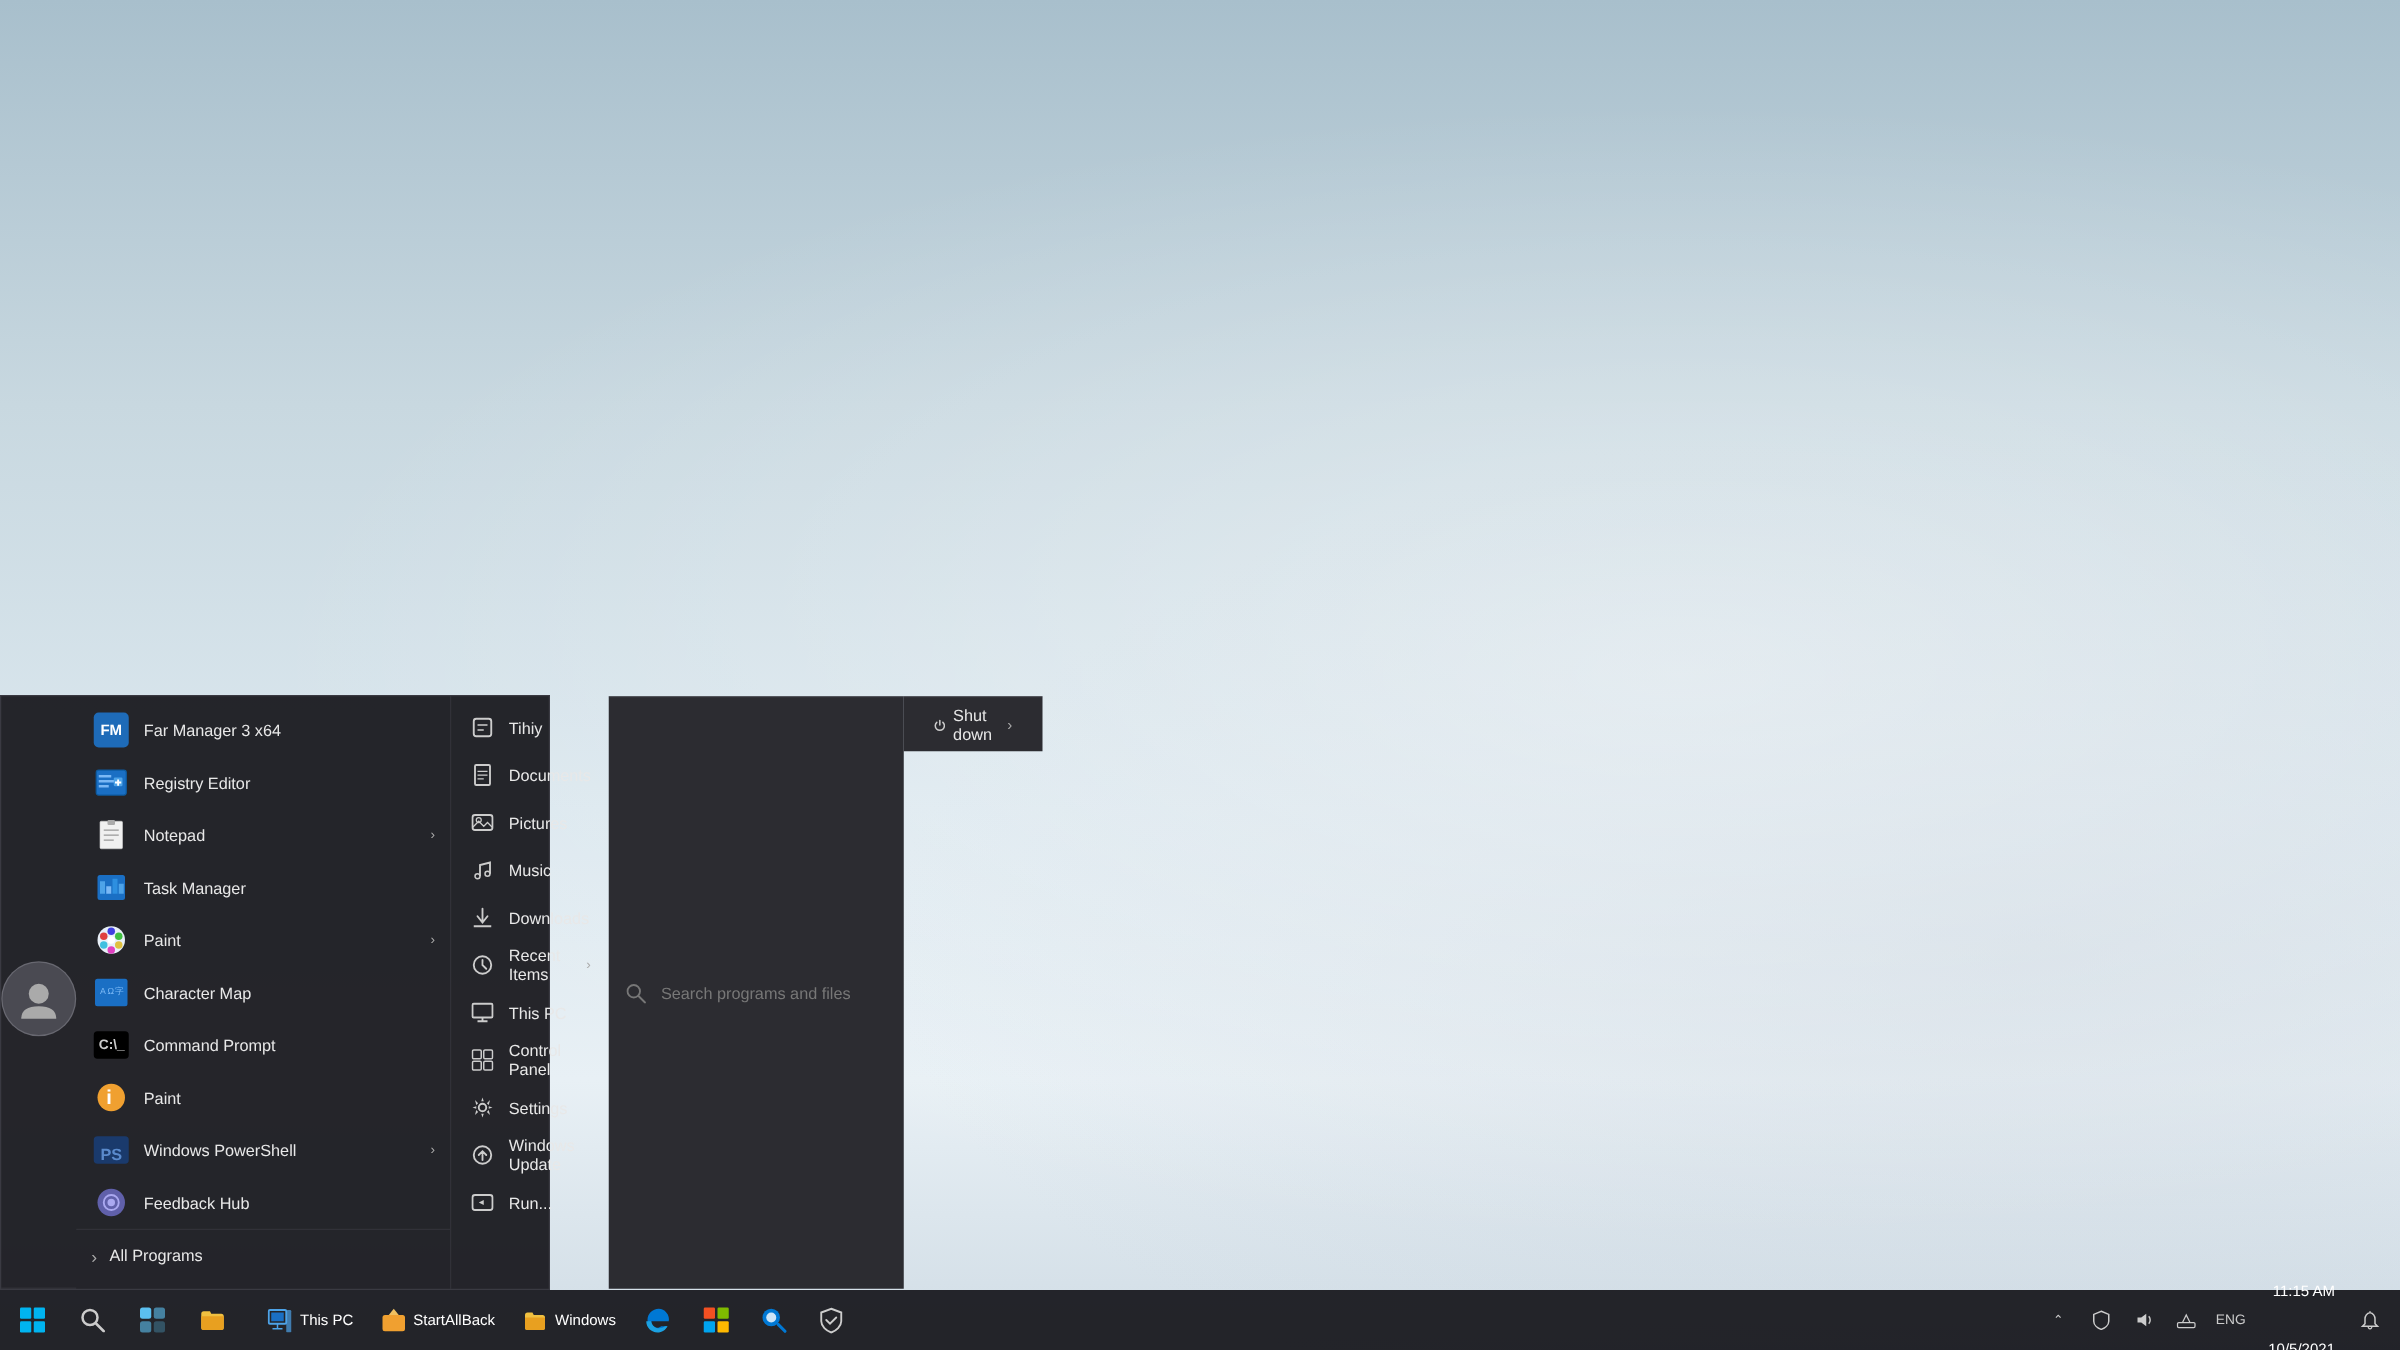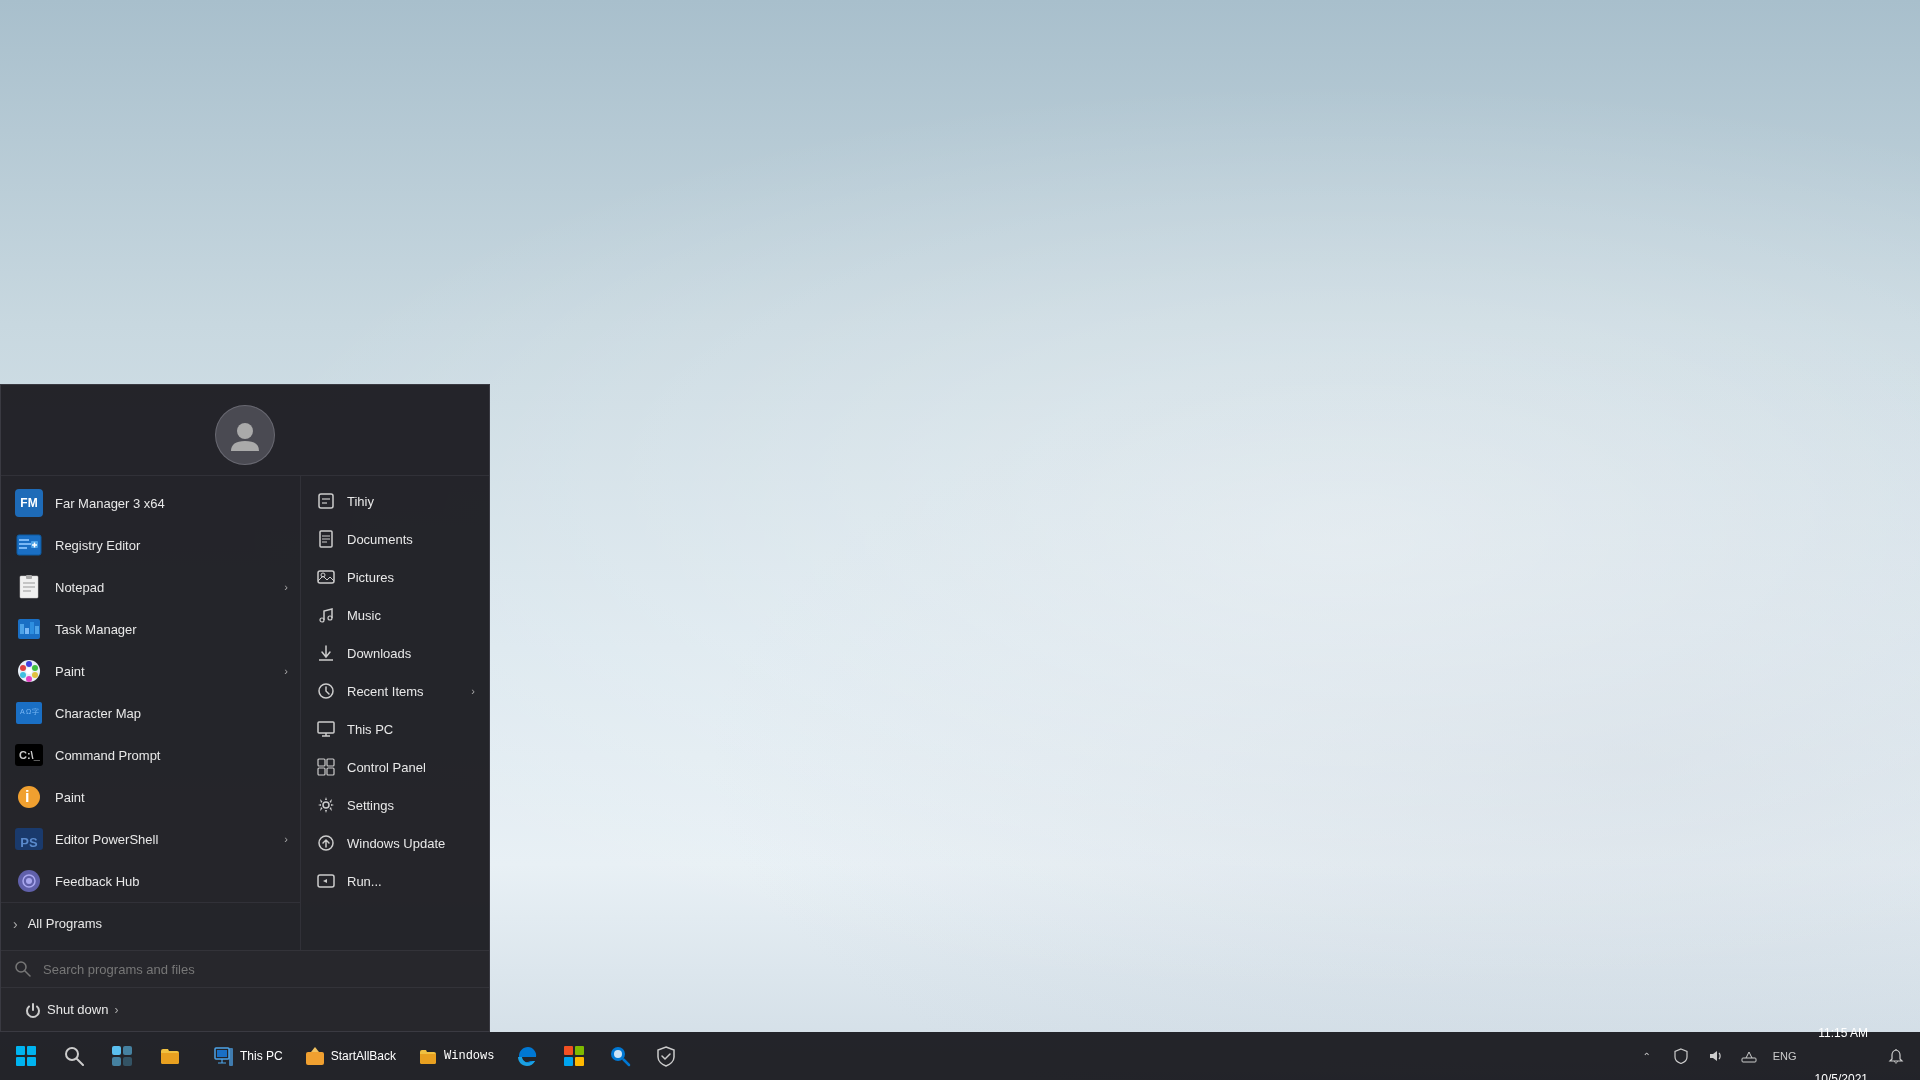--- a/index.html
+++ b/index.html
@@ -138,26 +138,26 @@
       cursor: pointer;
       border-radius: 4px;
       color: #fff;
     }
 
     
     #start-menu {
       position: absolute;
       bottom: 48px;
       left: 0;
-      width: 490px;
+      width: 440px;
       background: rgba(30, 30, 35, 0.97);
       border: 1px solid rgba(80,80,90,0.5);
       z-index: 200;
       display: flex;
-      flex-direction: column;
+      flex-direction: row;
     }
 
     
     #user-avatar-area {
       display: flex;
       justify-content: center;
       align-items: center;
       padding: 20px 0 10px 0;
       border-bottom: 1px solid rgba(80,80,90,0.3);
     }
@@ -459,21 +459,21 @@
           <span>Paint</span>
         </div>
 
 
         <div class="menu-item">
           <div class="menu-item-icon">
             <div style="width:28px;height:22px;background:#1a3a6c;border-radius:3px;display:flex;align-items:flex-end;justify-content:center;">
               <span style="color:#5a8acc;font-size:13px;font-weight:bold;">PS</span>
             </div>
           </div>
-          <span>Editor PowerShell</span>
+          <span>Windows PowerShell</span>
           <span class="menu-item-arrow">›</span>
         </div>
 
         <div class="menu-item">
           <div class="menu-item-icon">
             <svg width="26" height="26" viewBox="0 0 26 26">
               <circle cx="13" cy="13" r="11" fill="#6060aa"></circle>
               <circle cx="13" cy="13" r="6" fill="none" stroke="#aaa8f0" stroke-width="1.5"></circle>
               <circle cx="13" cy="13" r="3" fill="#aaa8f0"></circle>
             </svg>
@@ -686,21 +686,21 @@
           <path d="M6 6 L10 1 L14 6" fill="#f0c060"></path>
         </svg>
         <span style="color:#fff;font-size:12px;">StartAllBack</span>
       </div>
 
       <div class="pinned-with-label">
         <svg width="20" height="20" viewBox="0 0 20 20">
           <path d="M2 6 Q2 4 4 4 L8 4 L9 6 L16 6 Q18 6 18 8 L18 16 Q18 18 16 18 L4 18 Q2 18 2 16 Z" fill="#f0c040"></path>
           <path d="M2 8 L18 8 L18 16 Q18 18 16 18 L4 18 Q2 18 2 16 Z" fill="#e8a020"></path>
         </svg>
-        <span style="color:#fff;font-size:12px;font-family:Liberation Mono, monospace;">Windows</span>
+        <span style="color:#fff;font-size:12px;">Windows</span>
       </div>
 
       <div class="taskbar-btn">
         <svg width="22" height="22" viewBox="0 0 22 22">
           <path d="M11 2 C6 2 2 6 2 11 C2 16 6 20 11 20 C14 20 16.5 18.5 18 16 L13 16 C12 17 10 17.5 8.5 17 C6 16 5 14 5 12 L19 12 C19.5 10 19 7 17 5 C15.5 3 13.5 2 11 2Z" fill="#0078d4"></path>
           <path d="M5 12 C5 14 7 17 10 17.5 C12.5 18 14.5 17 16 16 L18 16 C16.5 19 13.5 21 10 21 C5 21 1 17 1 12Z" fill="#1ba1e2"></path>
         </svg>
       </div>
 
       <div class="taskbar-btn">

